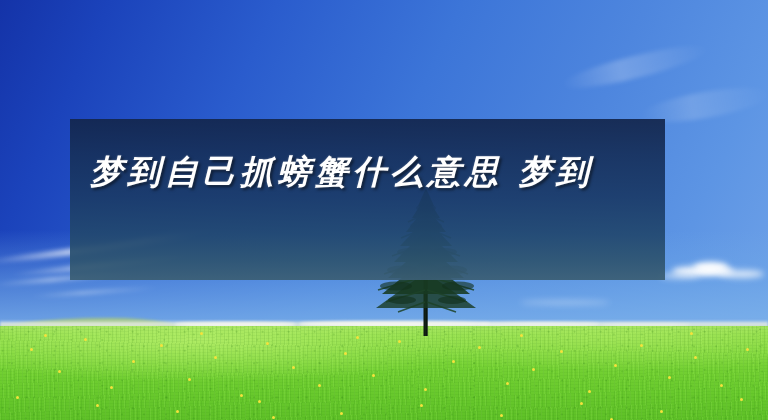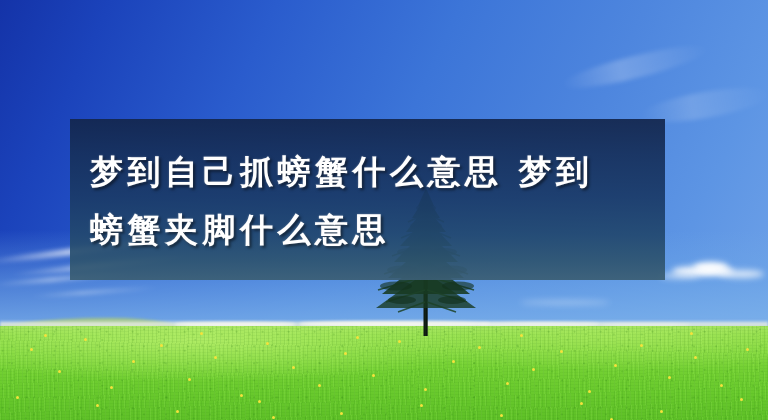--- a/index.html
+++ b/index.html
@@ -9,20 +9,21 @@
   }
   body {
     font-family: "Liberation Sans", sans-serif;
   }
 
   #stage {
     position: relative;
     width: 768px;
     height: 420px;
     overflow: hidden;
+    font-style: italic;
   }
 
   
   .sky {
     position: absolute;
     left: 0; top: 0;
     width: 768px;
     height: 340px;
     background:
       linear-gradient(115deg,
@@ -331,16 +332,15 @@
       <ellipse cx="34" cy="114" rx="14" ry="4"></ellipse>
       <ellipse cx="84" cy="114" rx="14" ry="4"></ellipse>
       <ellipse cx="58" cy="40" rx="16" ry="5"></ellipse>
       <ellipse cx="58" cy="22" rx="10" ry="4"></ellipse>
     </g>
   </svg>
 
   <div class="overlay-panel"></div>
   <div class="overlay-text">
     <div class="headline-line">梦到自己抓螃蟹什么意思 梦到</div>
-    <div class="headline-line">螃蟹夹脚什么意思</div>
   </div>
 
 </div>
 
 </body></html>

